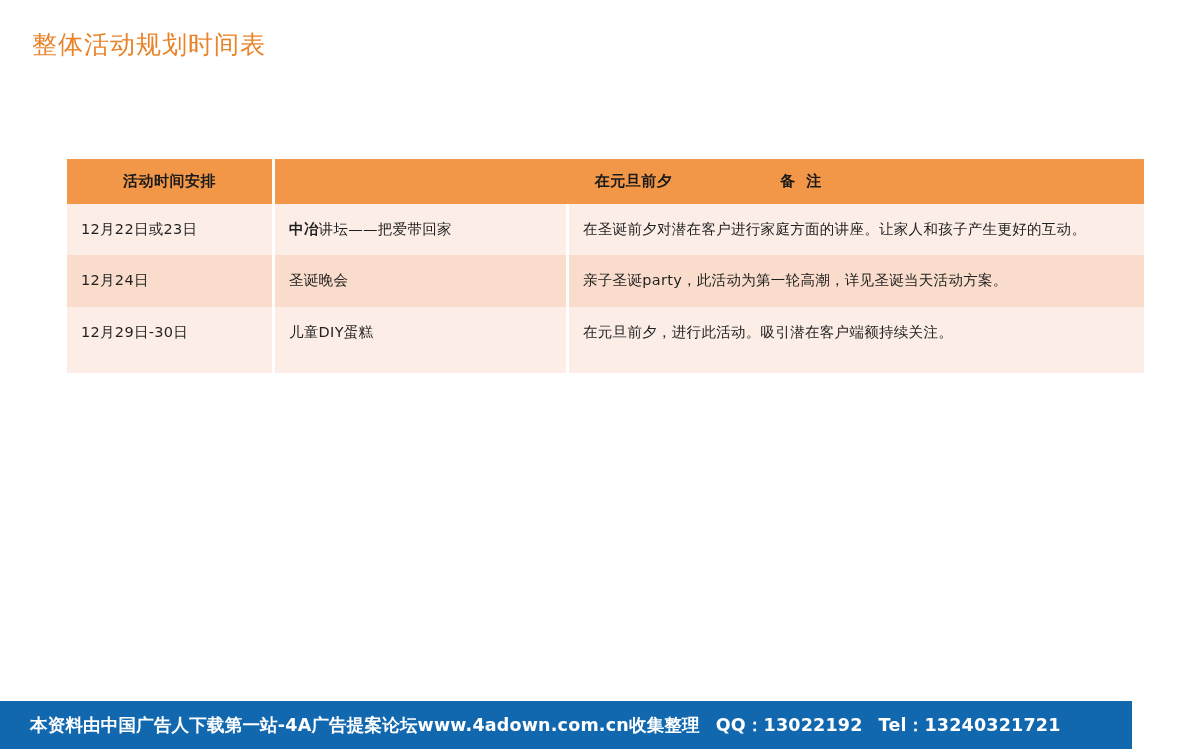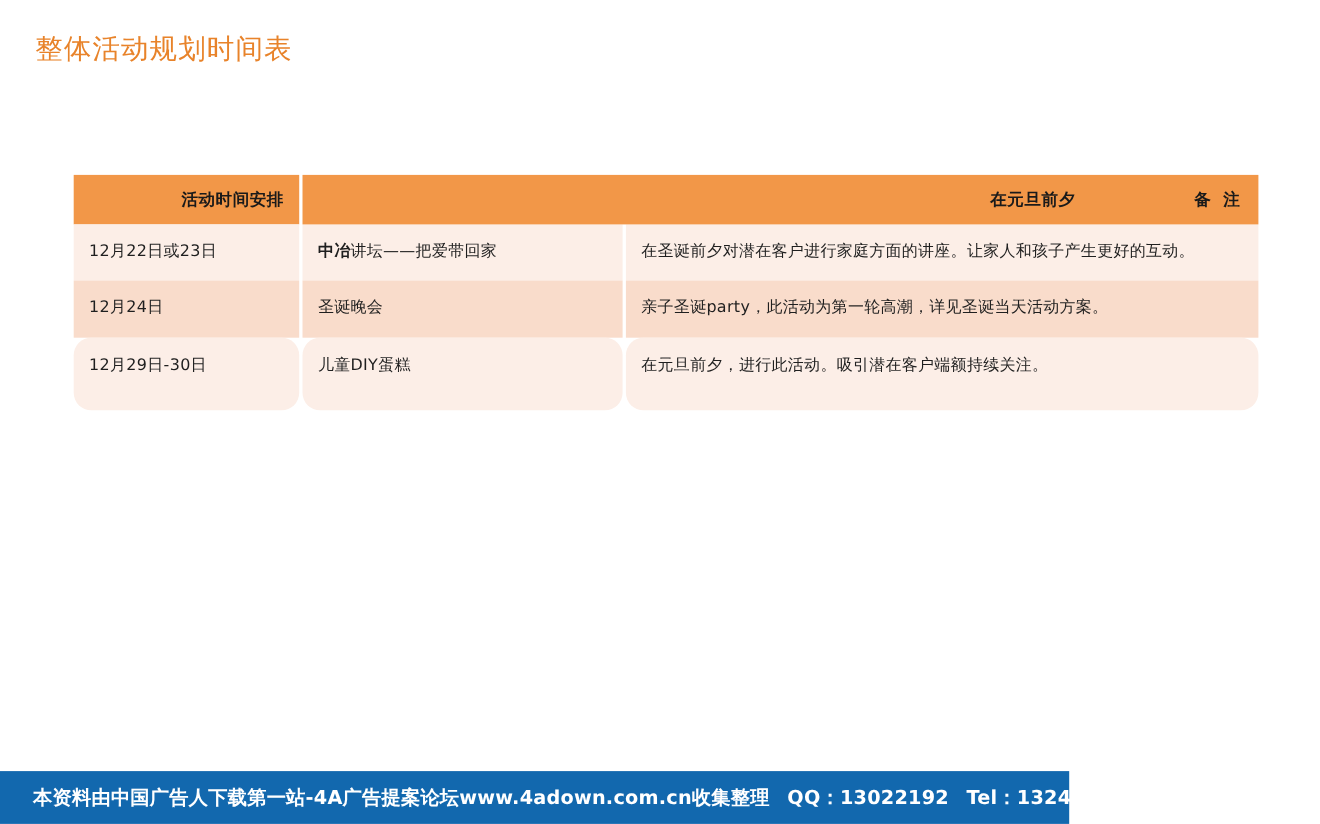--- a/index.html
+++ b/index.html
@@ -47,21 +47,21 @@
   .tbl col.c3 { width: 575px; }
 
   .tbl thead th {
     background: #F29council;
   }
   .hdr-cell {
     background: #F29748;
     color: #1a1a1a;
     font-size: 15px;
     font-weight: bold;
-    text-align: right;
+    text-align: center;
     padding: 12px 14px 13px 14px;
     height: 45px;
     vertical-align: middle;
     letter-spacing: 0.5px;
   }
   .hdr-merge {
     position: relative;
   }
   .hdr-merge .h-name { display: inline-block; }
   .hdr-merge .h-note {
@@ -78,21 +78,21 @@
     line-height: 1.62;
     letter-spacing: 0.3px;
   }
   tr.row-a td { background: #FCEEE7; }
   tr.row-b td { background: #F9DCCB; }
 
   tr.r1 td { height: 66px; }
   tr.r2 td { height: 66px; }
   tr.r3 td { height: 50px; margin-top: 7px; }
   tr.r4 td { height: 45px; }
-  tr.r5 td { height: 66px; border-radius: 16px; }
+  tr.r5 td { height: 66px; }
 
   td.cell-date { white-space: nowrap; }
   .bold-lead { font-weight: bold; }
 
   
   .body-para {
     position: absolute;
     left: 78px;
     top: 566px;
     width: 1064px;
@@ -101,21 +101,21 @@
     line-height: 1.52;
     letter-spacing: 0.2px;
     text-align: justify;
   }
 
   
   .footer-bar {
     position: absolute;
     left: 0;
     bottom: 0;
-    width: 972px;
+    width: 1132px;
     height: 48px;
     background: #1268AE;
     display: flex;
     align-items: center;
   }
   .footer-text {
     color: #ffffff;
     font-size: 17.5px;
     font-weight: bold;
     padding-left: 30px;

